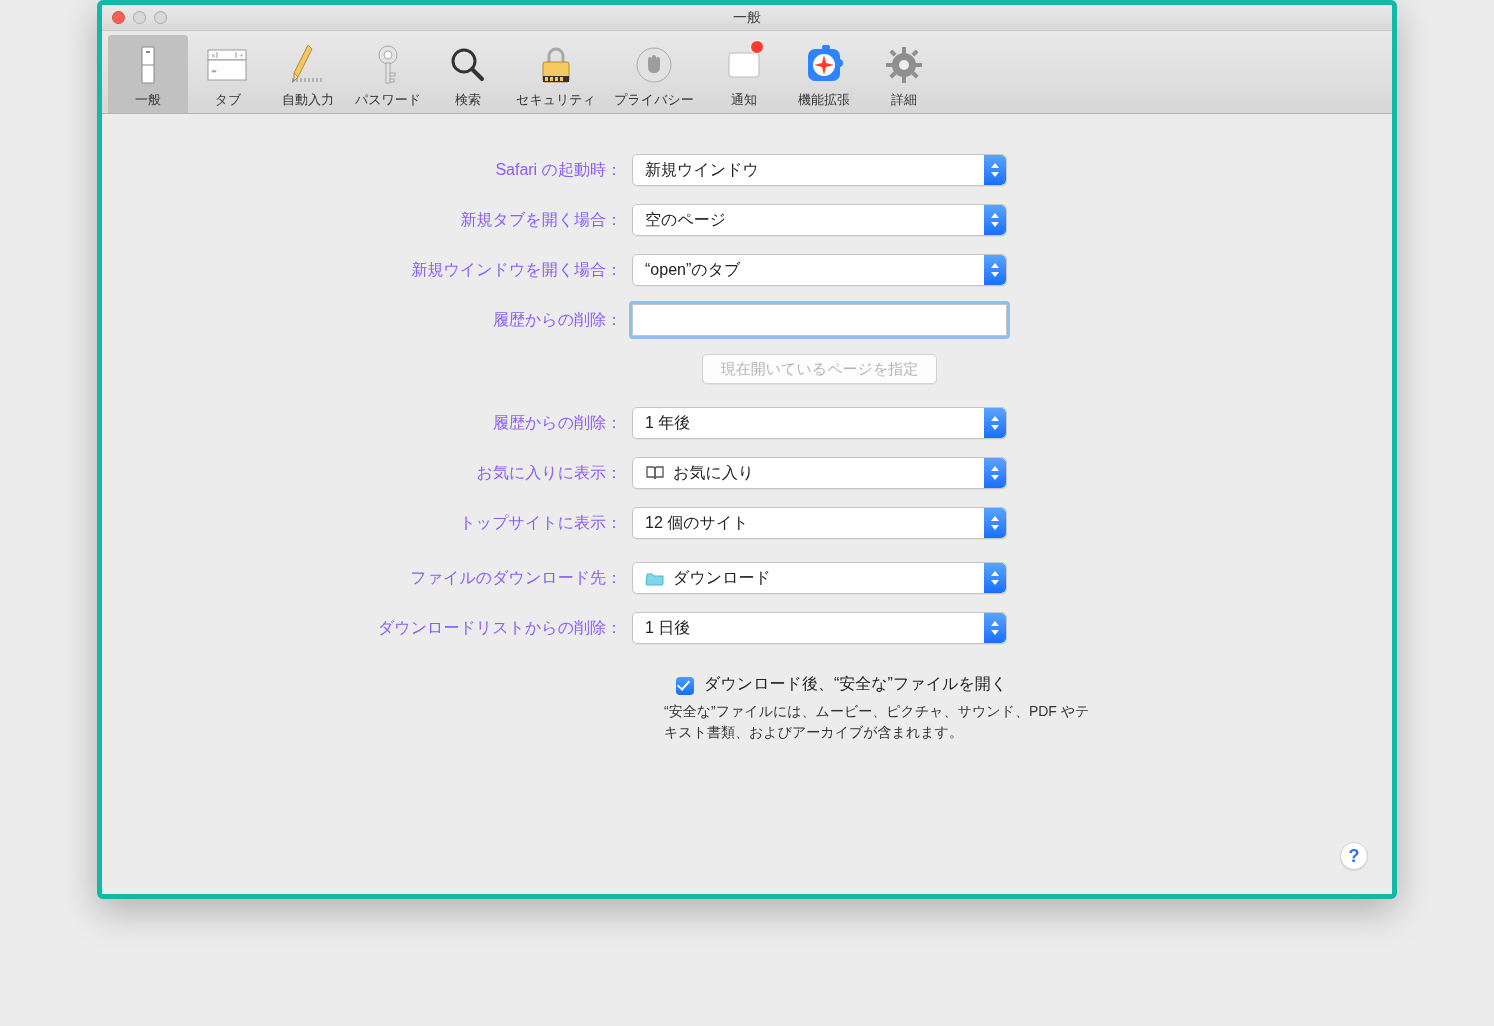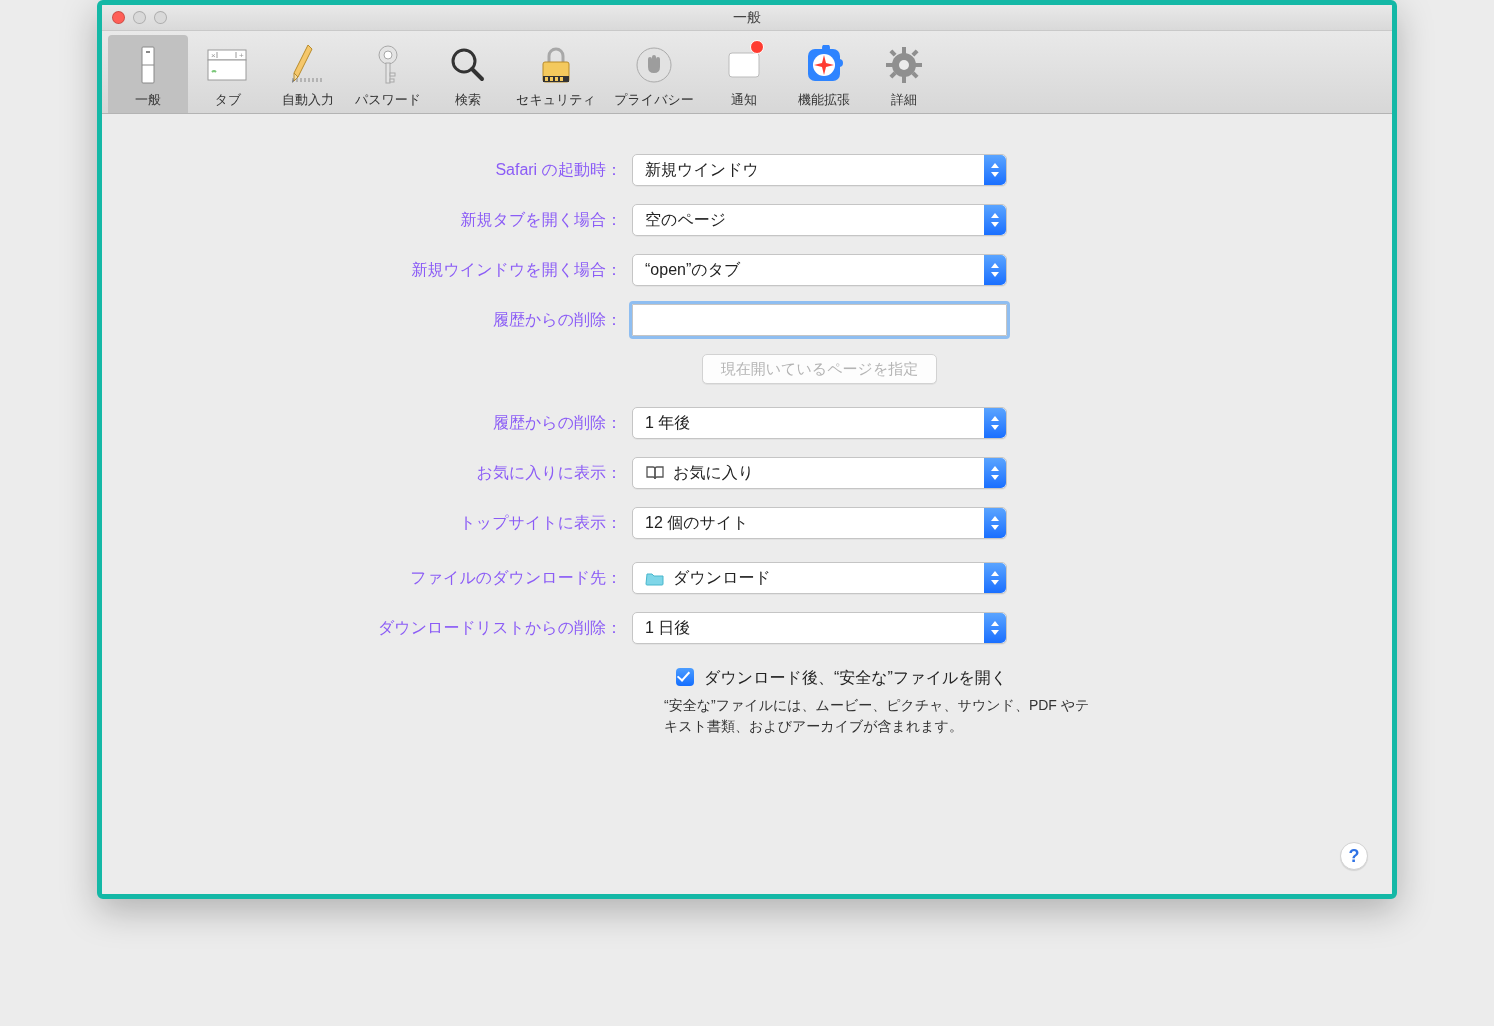--- a/index.html
+++ b/index.html
@@ -158,22 +158,22 @@
     background: #fdfdfd;
     border: 1px solid #d2d2d2;
     border-radius: 5px;
     font-size: 15px;
     color: #b4b4b4;
     box-shadow: 0 1px 0 rgba(0,0,0,0.05);
   }
   
   .checkbox-row {
     display: flex;
-    align-items: flex-start;
-    margin-top: 6px;
+    align-items: flex-end;
+    margin-top: 12px;
     padding-left: 44px;
   }
   .mac-checkbox {
     width: 18px; height: 18px;
     border-radius: 4px;
     background: linear-gradient(#4c9dff,#146eff);
     margin-right: 10px;
     position: relative;
     flex-shrink: 0;
   }

